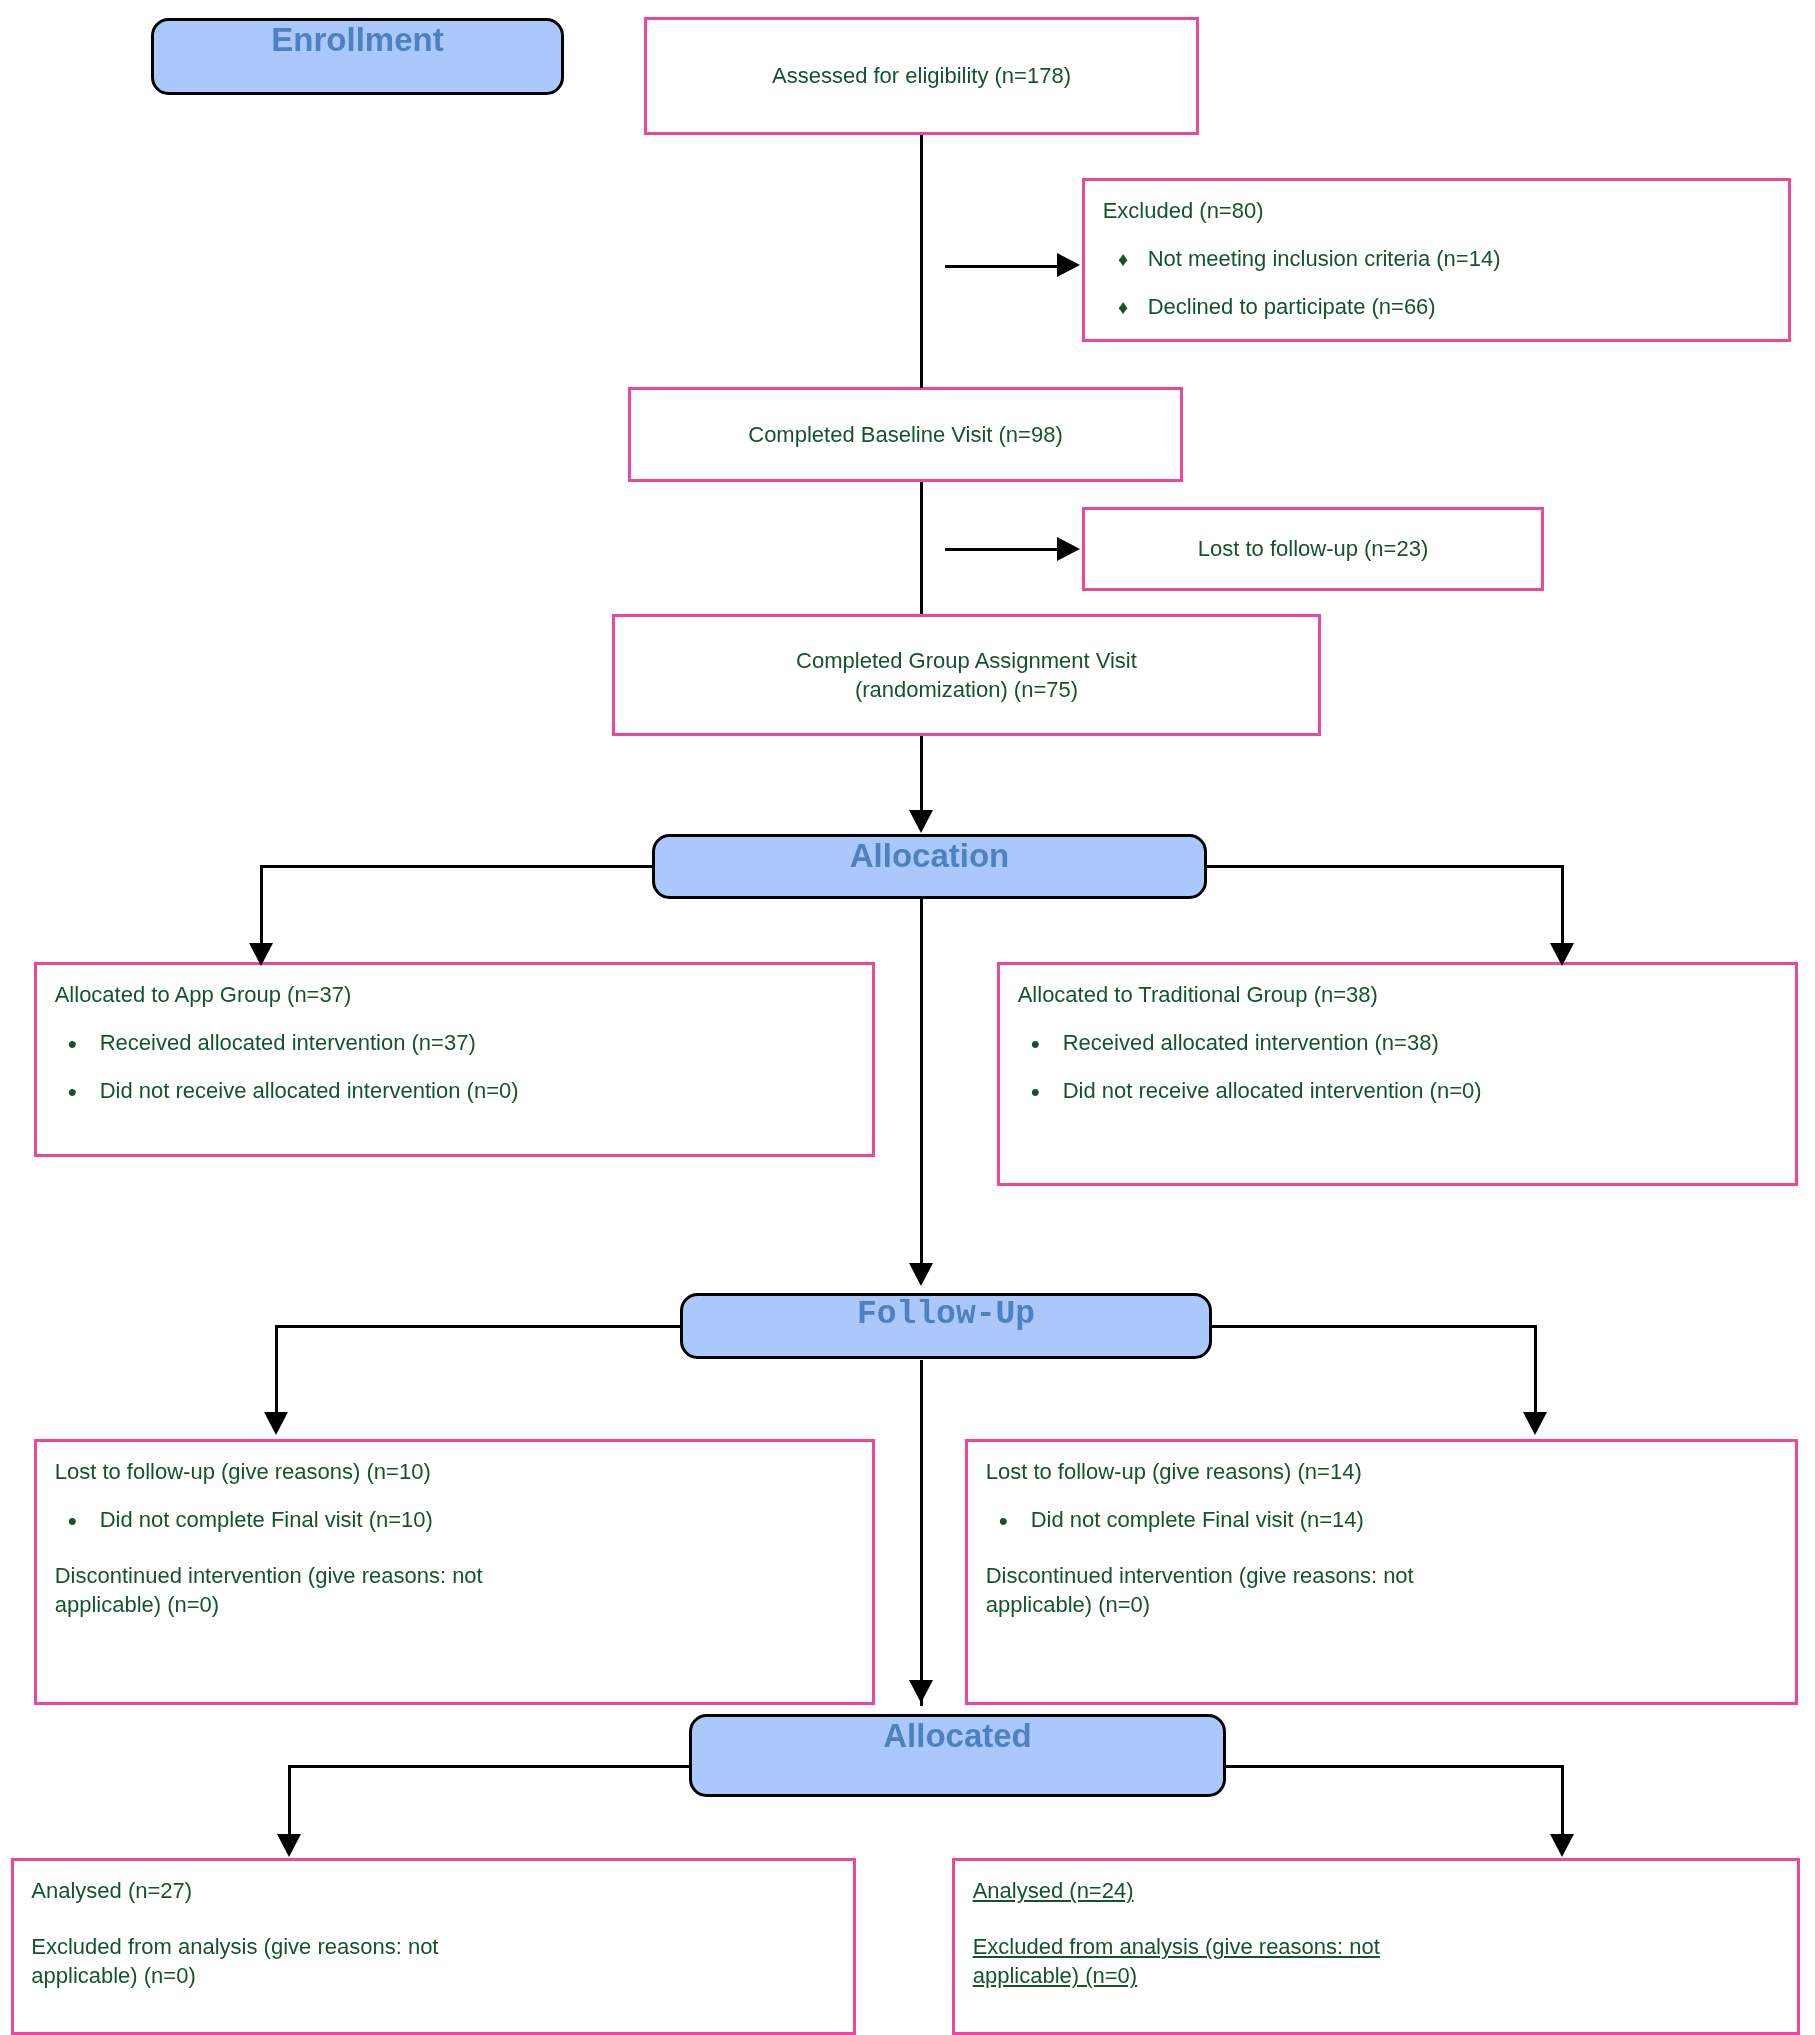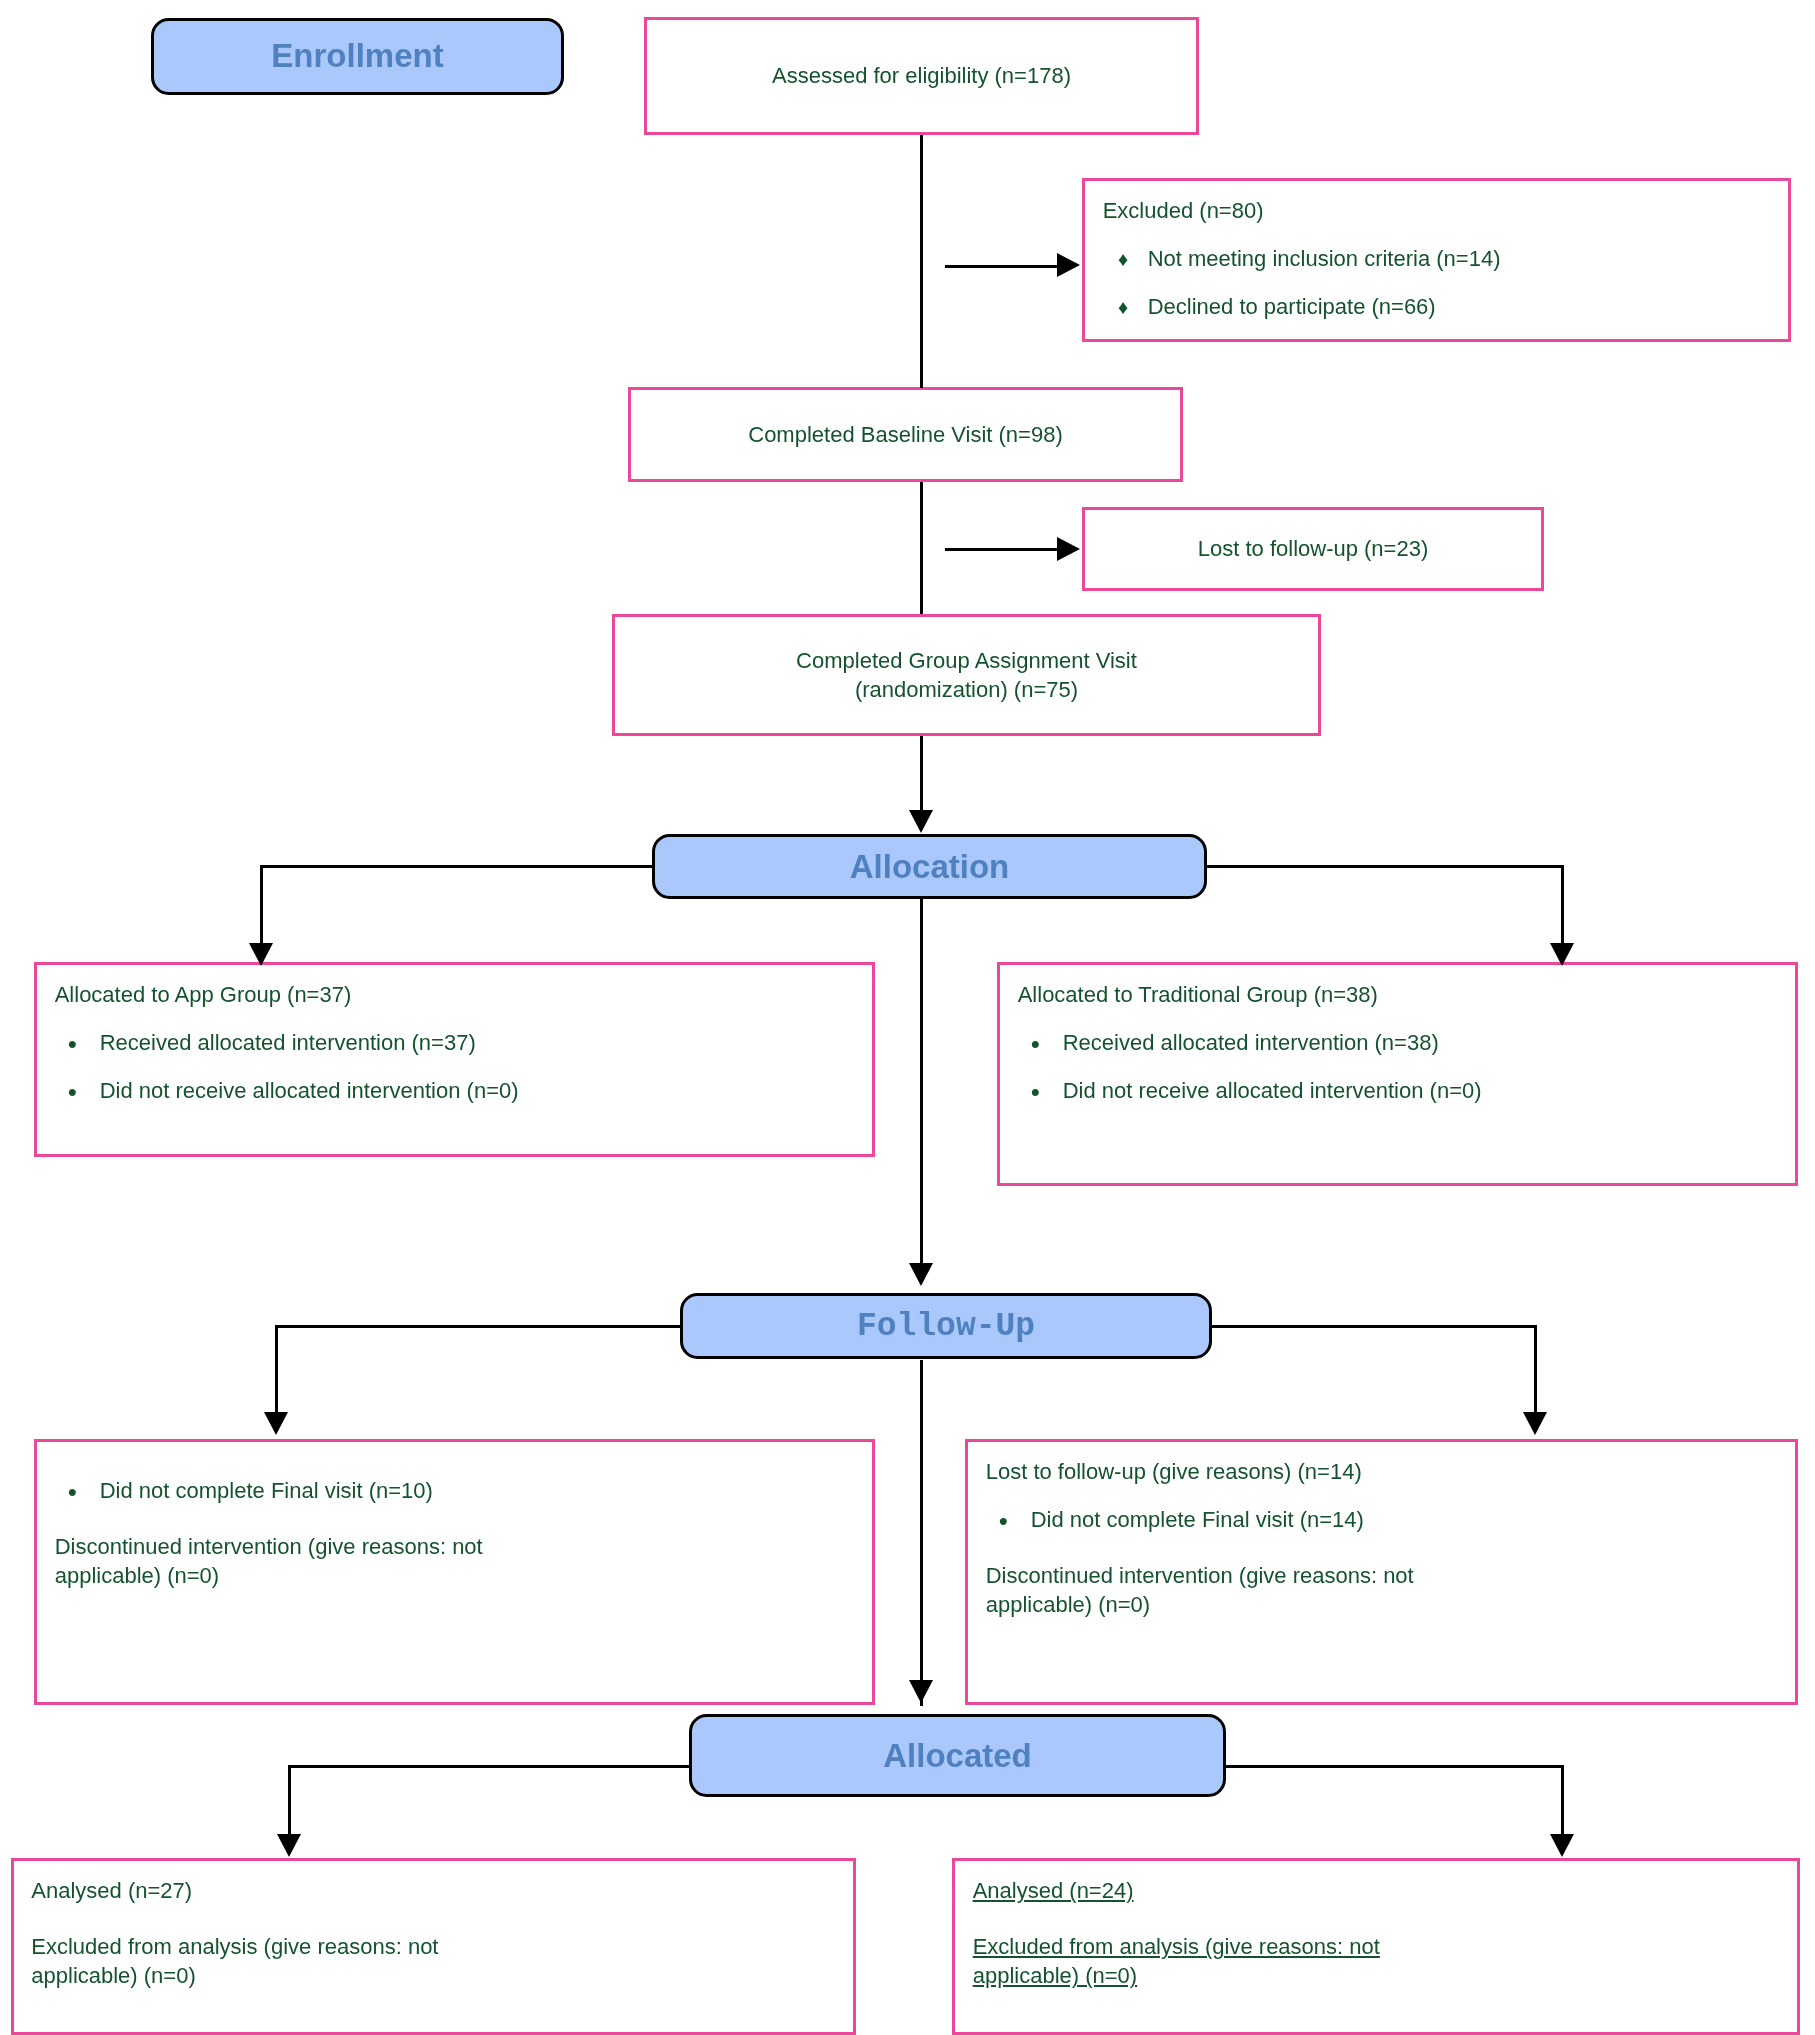--- a/index.html
+++ b/index.html
@@ -62,21 +62,20 @@
   .banner {
     position: absolute;
     box-sizing: border-box;
     border: 3.5px solid #000000;
     border-radius: 17.7px;
     background: #aac8fb;
     color: #4f80bf;
     font-weight: bold;
     font-size: 33px;
     display: flex;
-    align-items: center;
     justify-content: center;
     z-index: 3;
   }
 
   
   .ln {
     position: absolute;
     background: #000000;
     z-index: 1;
   }
@@ -188,20 +187,21 @@
   <div class="arrow-down" style="left:264px; top:1412px;"></div>
 
   <div class="ln hln" style="left:1208px; top:1325px; width:328px;"></div>
   <div class="ln vln" style="left:1534px; top:1325px; height:90px;"></div>
   <div class="arrow-down" style="left:1523px; top:1412px;"></div>
 
   <div class="ln vln" style="left:920px; top:1360px; height:346px;"></div>
   <div class="arrow-down" style="left:909px; top:1680px;"></div>
 
   <div class="node" style="left:34px; top:1439px; width:841px; height:266px;">
+    <div>Lost to follow-up (give reasons) (n=10)</div>
     <ul class="blist dot">
       <li>Did not complete Final visit (n=10)</li>
     </ul>
     <div class="gap"></div>
     <div>
       <span class="ttl">Discontinued intervention (give reasons: not</span>
       <span class="ttl">applicable) (n=0)</span>
     </div>
   </div>
 

